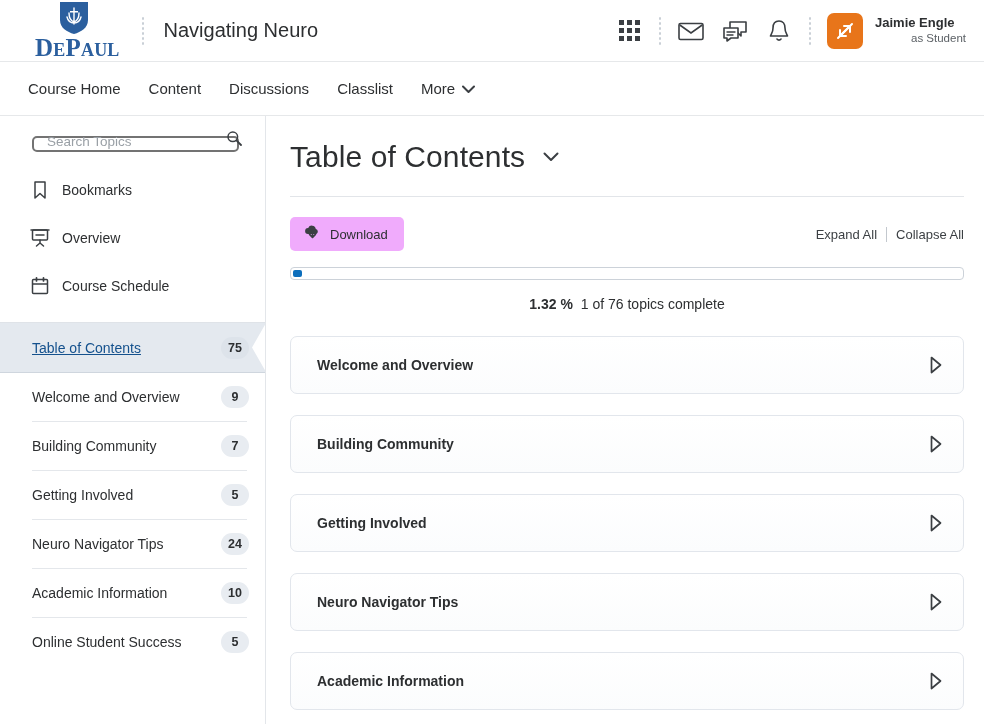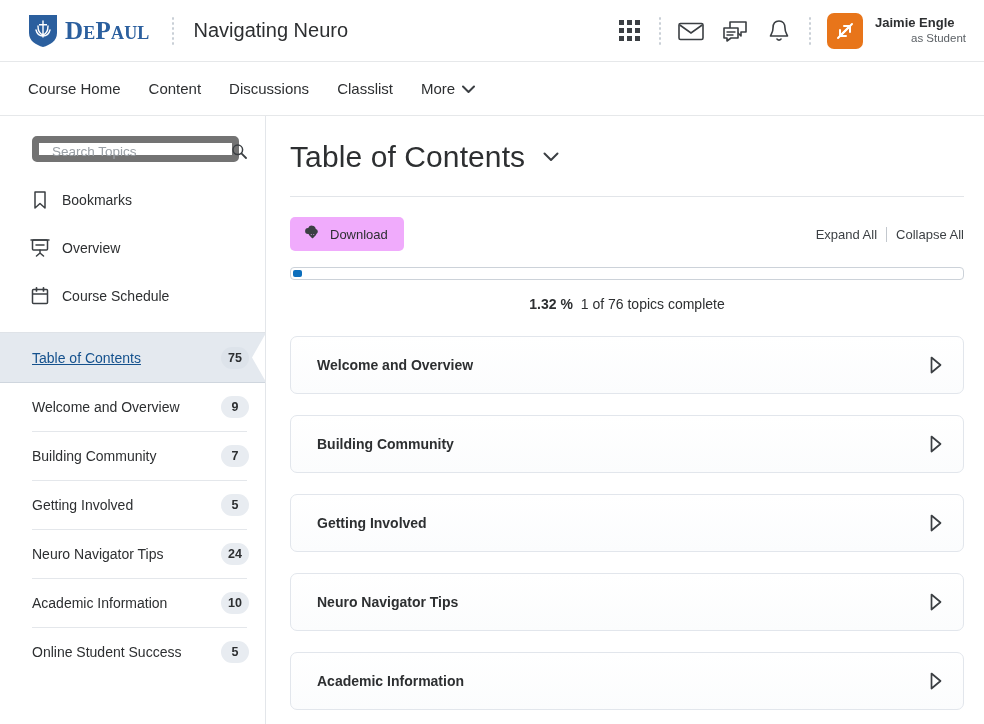--- a/index.html
+++ b/index.html
@@ -16,21 +16,21 @@
   
   .topbar {
     height: 62px;
     display: flex;
     align-items: center;
     padding: 0 18px 0 28px;
     background: #ffffff;
     border-bottom: 1px solid #e6e8ea;
     position: relative;
   }
-  .brand { display: flex; align-items: center; }
+  .brand { display: flex; align-items: center; flex-direction: column; }
   .shield { width: 30px; height: 34px; display: block; }
   .depaul-word {
     margin-left: 7px;
     font-family: "Liberation Serif", serif;
     font-size: 25px;
     letter-spacing: .2px;
     color: #2b5f9e;
     font-variant: small-caps;
     font-weight: 700;
     line-height: 1;
@@ -94,24 +94,24 @@
   .sidebar {
     width: 266px;
     min-width: 266px;
     background: #fff;
     border-right: 1px solid #e3e6ea;
     position: relative;
     overflow: hidden;
   }
   .search-wrap { padding: 20px 26px 0 32px; }
   .search-box {
-    height: 26px;
-    border: 7px solid #737373;
+    height: 16px;
+    border: 2px solid #737373;
     border-radius: 5px;
-    display: flex; align-items: flex-start;
+    display: flex; align-items: flex-end;
     padding: 0 9px 0 11px;
     background: #fff;
   }
   .search-box input {
     border: 0; outline: 0; flex: 1;
     font-size: 13.5px;
     font-family: "Liberation Sans", sans-serif;
     color: #2d2f31;
     background: transparent;
   }

